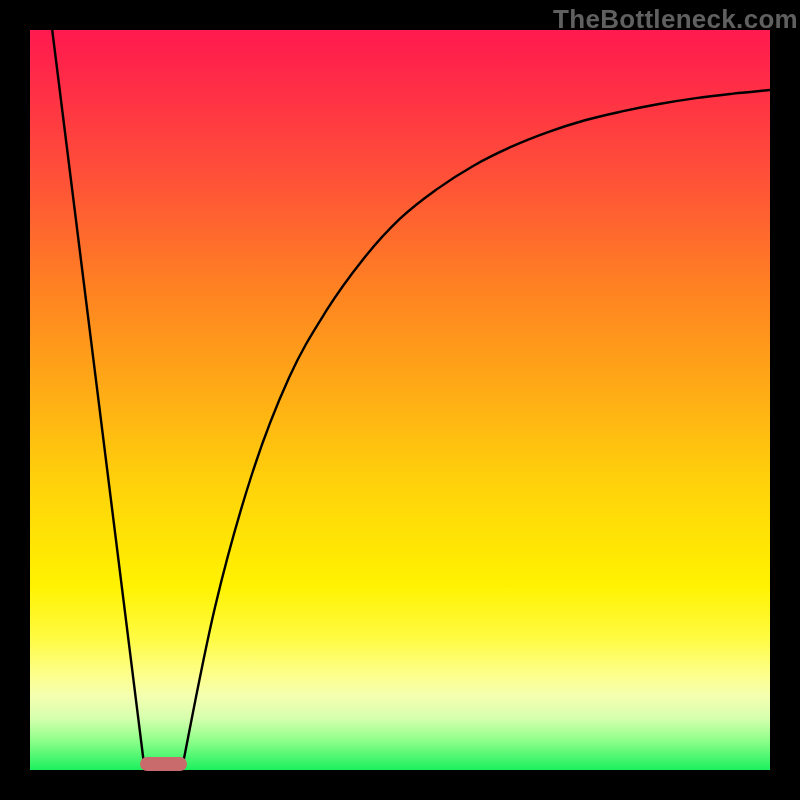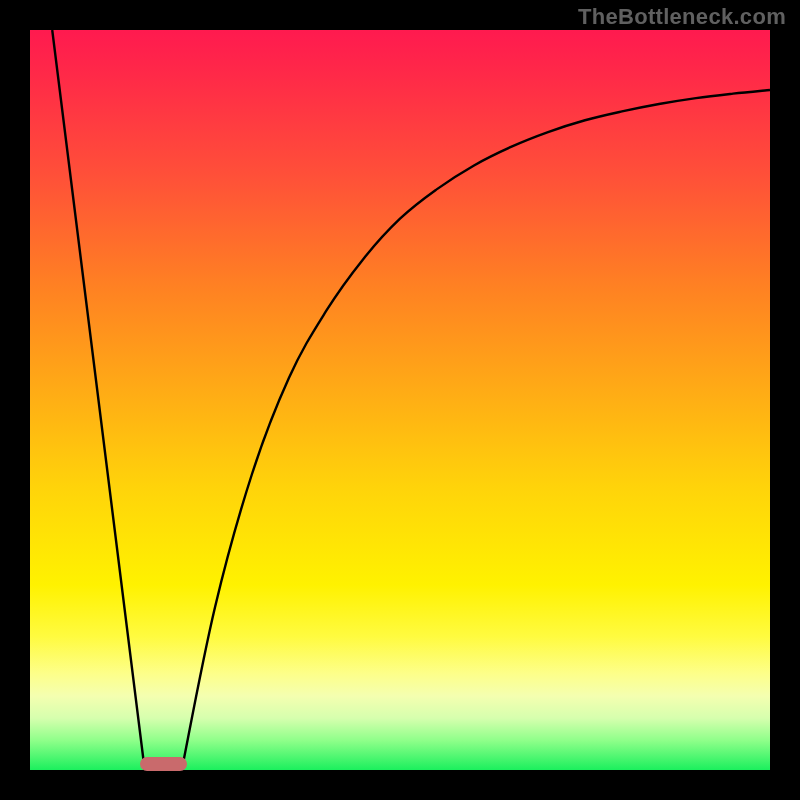--- a/index.html
+++ b/index.html
@@ -12,23 +12,23 @@
   }
   .outer {
     width: 800px;
     height: 800px;
     background: #000;
     position: relative;
   }
   .watermark {
     position: absolute;
     top: 4px;
-    right: 14px;
+    right: 2px;
     color: #606060;
-    font-size: 22px;
+    font-size: 26px;
     font-weight: bold;
     letter-spacing: 0.3px;
   }
   .plot {
     position: absolute;
     left: 30px;
     top: 30px;
     width: 740px;
     height: 740px;
     background: linear-gradient(to bottom,

